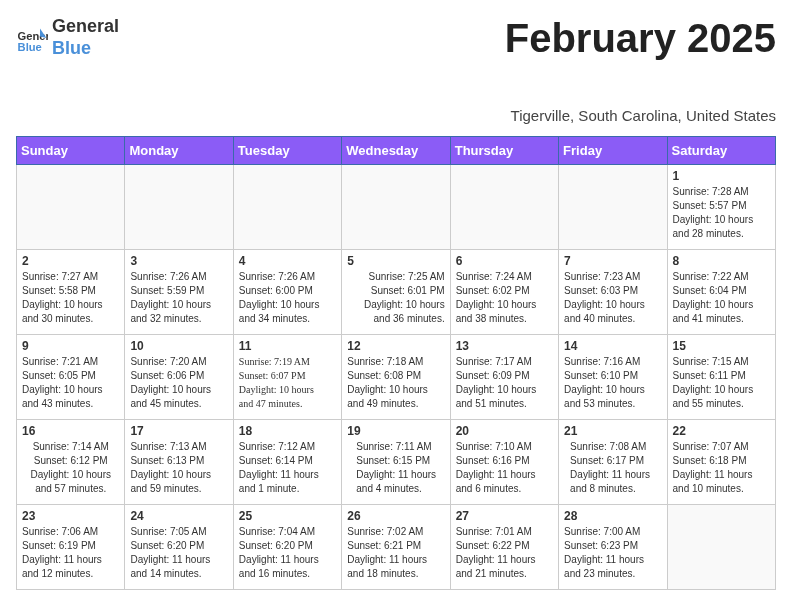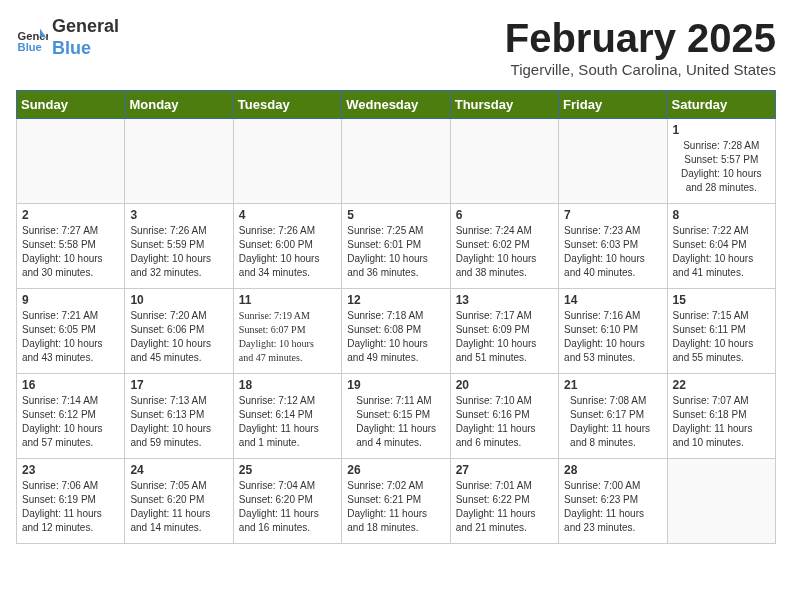--- a/index.html
+++ b/index.html
@@ -35,27 +35,28 @@
       text-align: right;
     }
     .month-title {
       font-size: 40px;
       font-weight: bold;
       color: #222;
     }
     .location-title {
       font-size: 15px;
       color: #444;
+      margin-top: 46px;
     }
     table {
       width: 100%;
       border-collapse: collapse;
     }
     th {
-      background-color: #4d7c0f;
+      background-color: #8b5cf6;
       color: #fff;
       font-size: 13px;
       font-weight: bold;
       padding: 6px 4px;
       text-align: left;
       border: 1px solid #3a6aaa;
     }
     td {
       border: 1px solid #ccc;
       vertical-align: top;
@@ -117,21 +118,21 @@
   <tbody id="calendar-body">
   <tr>
         <td class="empty"></td>
         <td class="empty"></td>
         <td class="empty"></td>
         <td class="empty"></td>
         <td class="empty"></td>
         <td class="empty"></td>
         <td>
           <div class="day-num">1</div>
-          <div class="day-info" style="white-space: pre-line; text-align: center;">Sunrise: 7:28 AM
+          <div class="day-info" style="white-space: pre-line;">Sunrise: 7:28 AM
 Sunset: 5:57 PM
 Daylight: 10 hours
 and 28 minutes.</div>
         </td>
       </tr>
       <tr>
         <td>
           <div class="day-num">2</div>
           <div class="day-info" style="white-space: pre-line;">Sunrise: 7:27 AM
 Sunset: 5:58 PM
@@ -147,21 +148,21 @@
         </td>
         <td>
           <div class="day-num">4</div>
           <div class="day-info" style="white-space: pre-line;">Sunrise: 7:26 AM
 Sunset: 6:00 PM
 Daylight: 10 hours
 and 34 minutes.</div>
         </td>
         <td>
           <div class="day-num">5</div>
-          <div class="day-info" style="white-space: pre-line;">Sunrise: 7:25 AM
+          <div class="day-info" style="white-space: pre-line; text-align: right;">Sunrise: 7:25 AM
 Sunset: 6:01 PM
 Daylight: 10 hours
 and 36 minutes.</div>
         </td>
         <td>
           <div class="day-num">6</div>
           <div class="day-info" style="white-space: pre-line;">Sunrise: 7:24 AM
 Sunset: 6:02 PM
 Daylight: 10 hours
 and 38 minutes.</div>
@@ -228,21 +229,21 @@
           <div class="day-num">15</div>
           <div class="day-info" style="white-space: pre-line;">Sunrise: 7:15 AM
 Sunset: 6:11 PM
 Daylight: 10 hours
 and 55 minutes.</div>
         </td>
       </tr>
       <tr>
         <td>
           <div class="day-num">16</div>
-          <div class="day-info" style="white-space: pre-line;">Sunrise: 7:14 AM
+          <div class="day-info" style="white-space: pre-line; text-align: center;">Sunrise: 7:14 AM
 Sunset: 6:12 PM
 Daylight: 10 hours
 and 57 minutes.</div>
         </td>
         <td>
           <div class="day-num">17</div>
           <div class="day-info" style="white-space: pre-line;">Sunrise: 7:13 AM
 Sunset: 6:13 PM
 Daylight: 10 hours
 and 59 minutes.</div>

